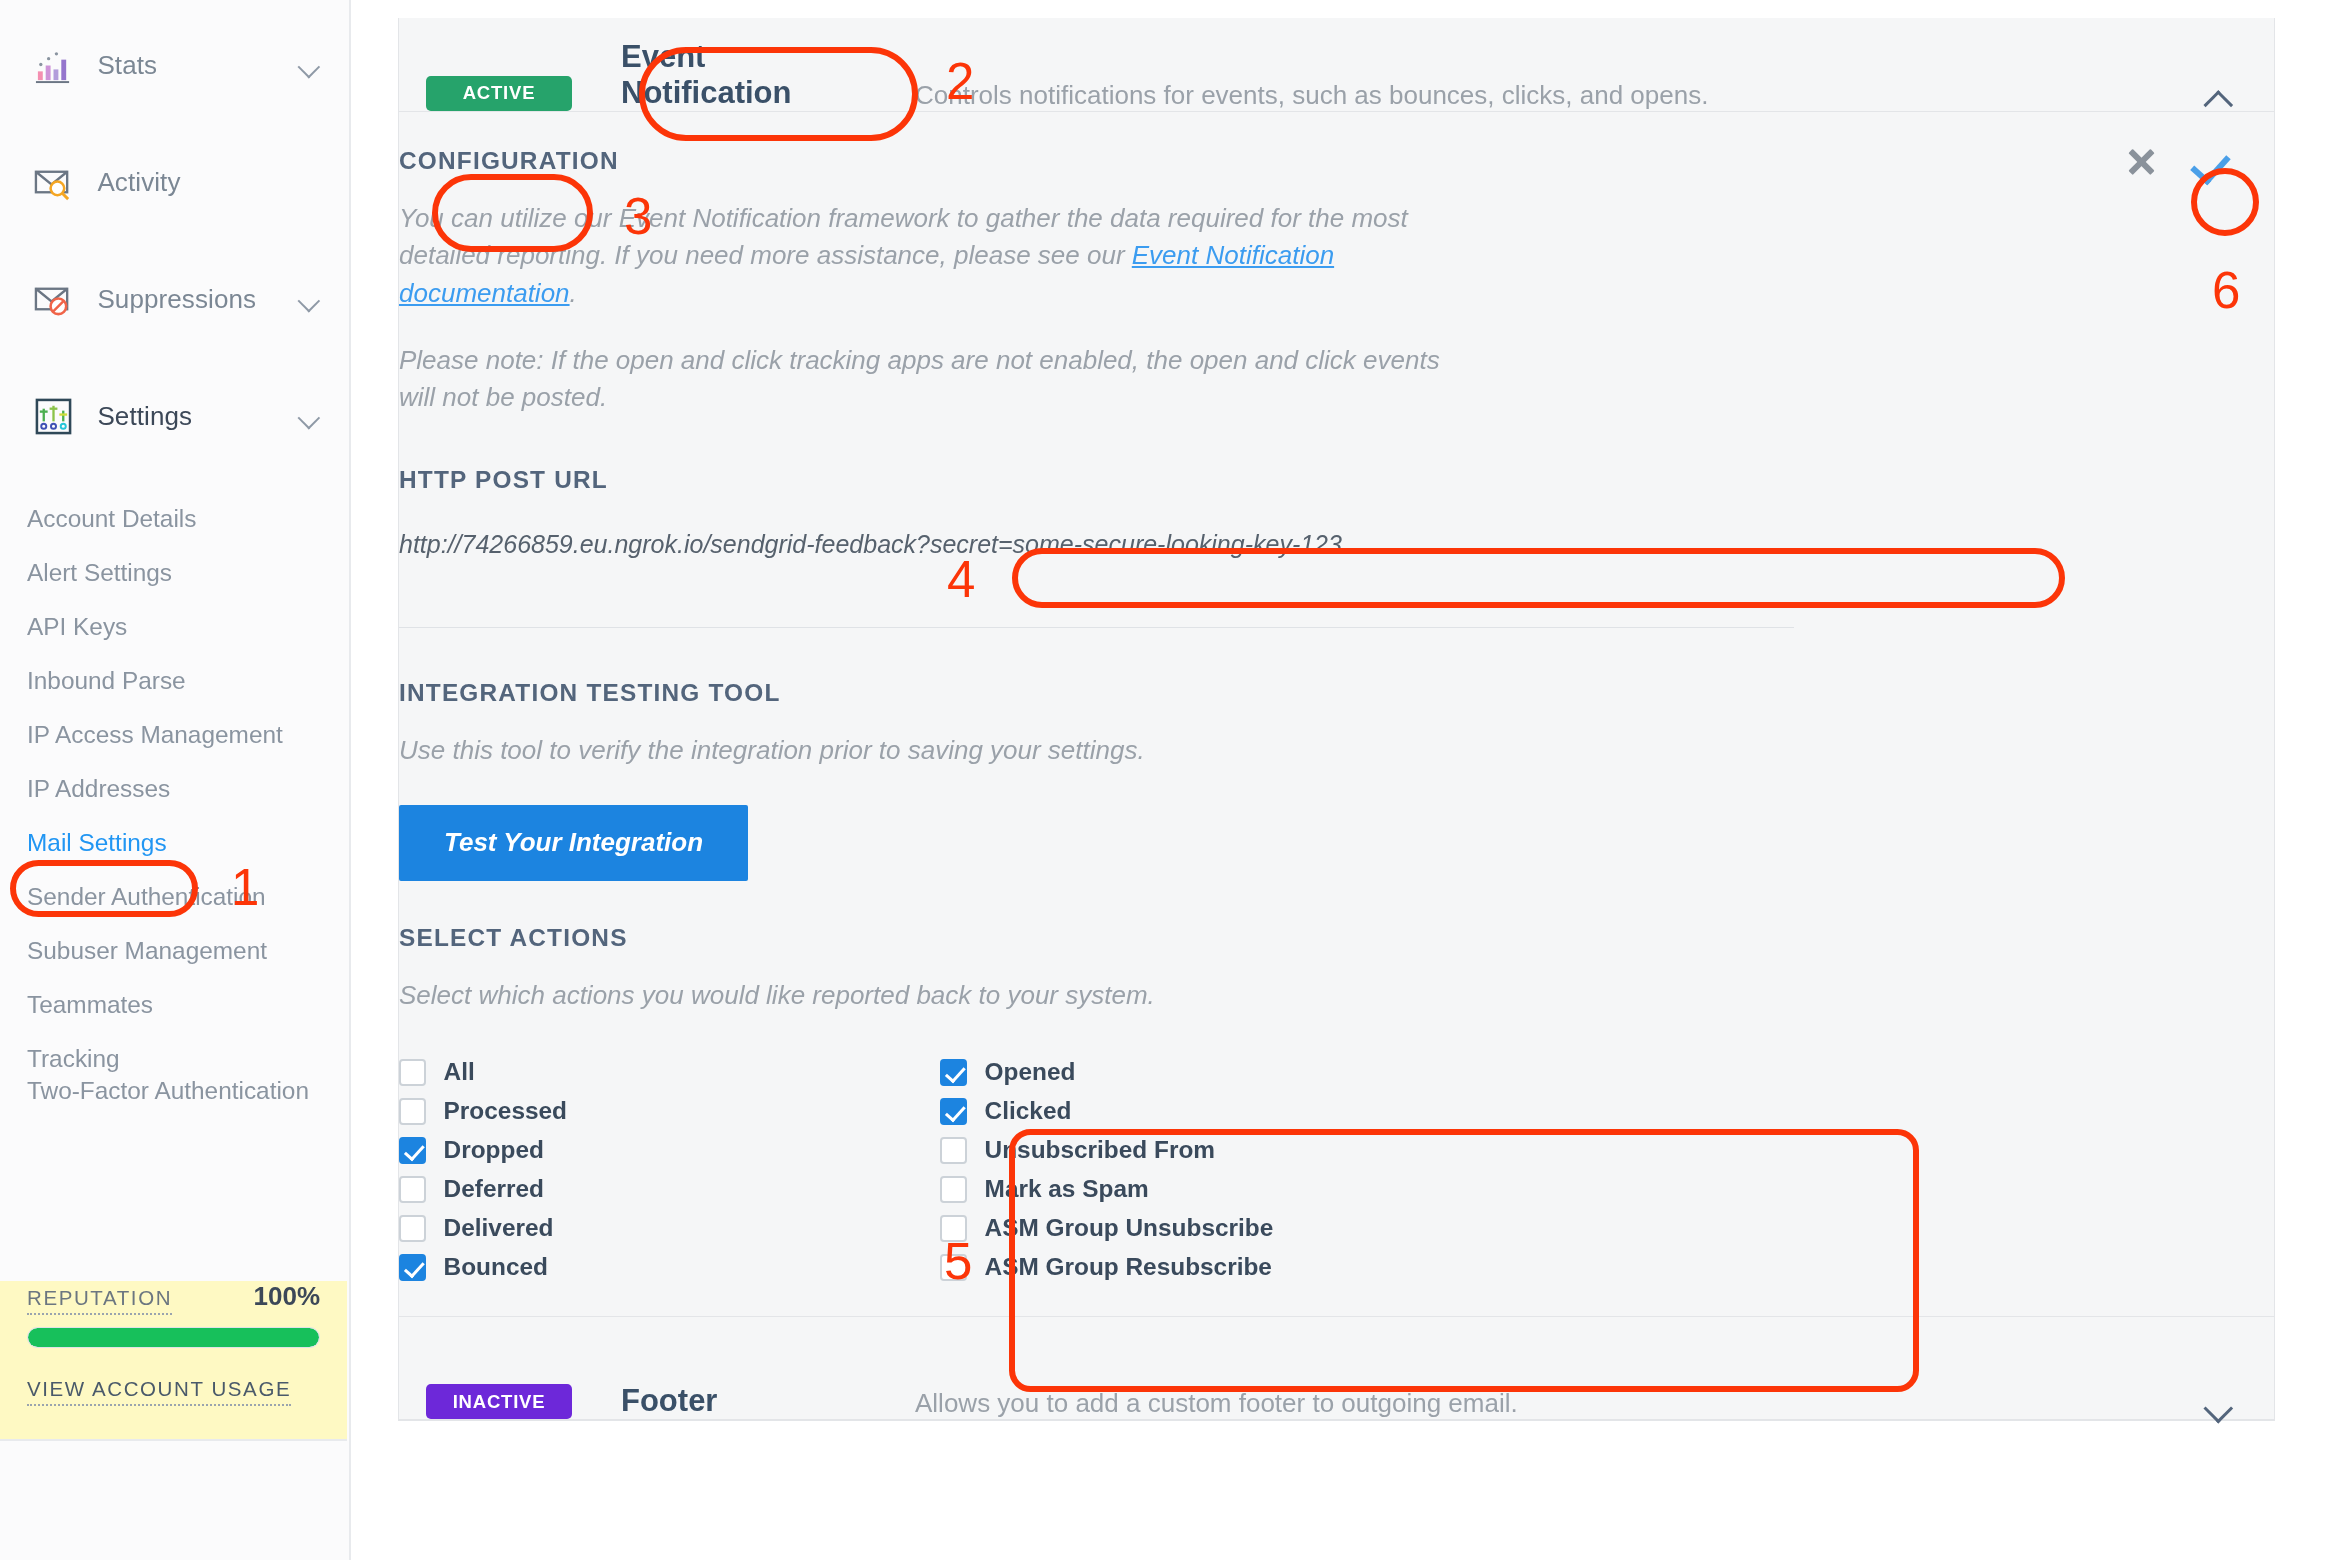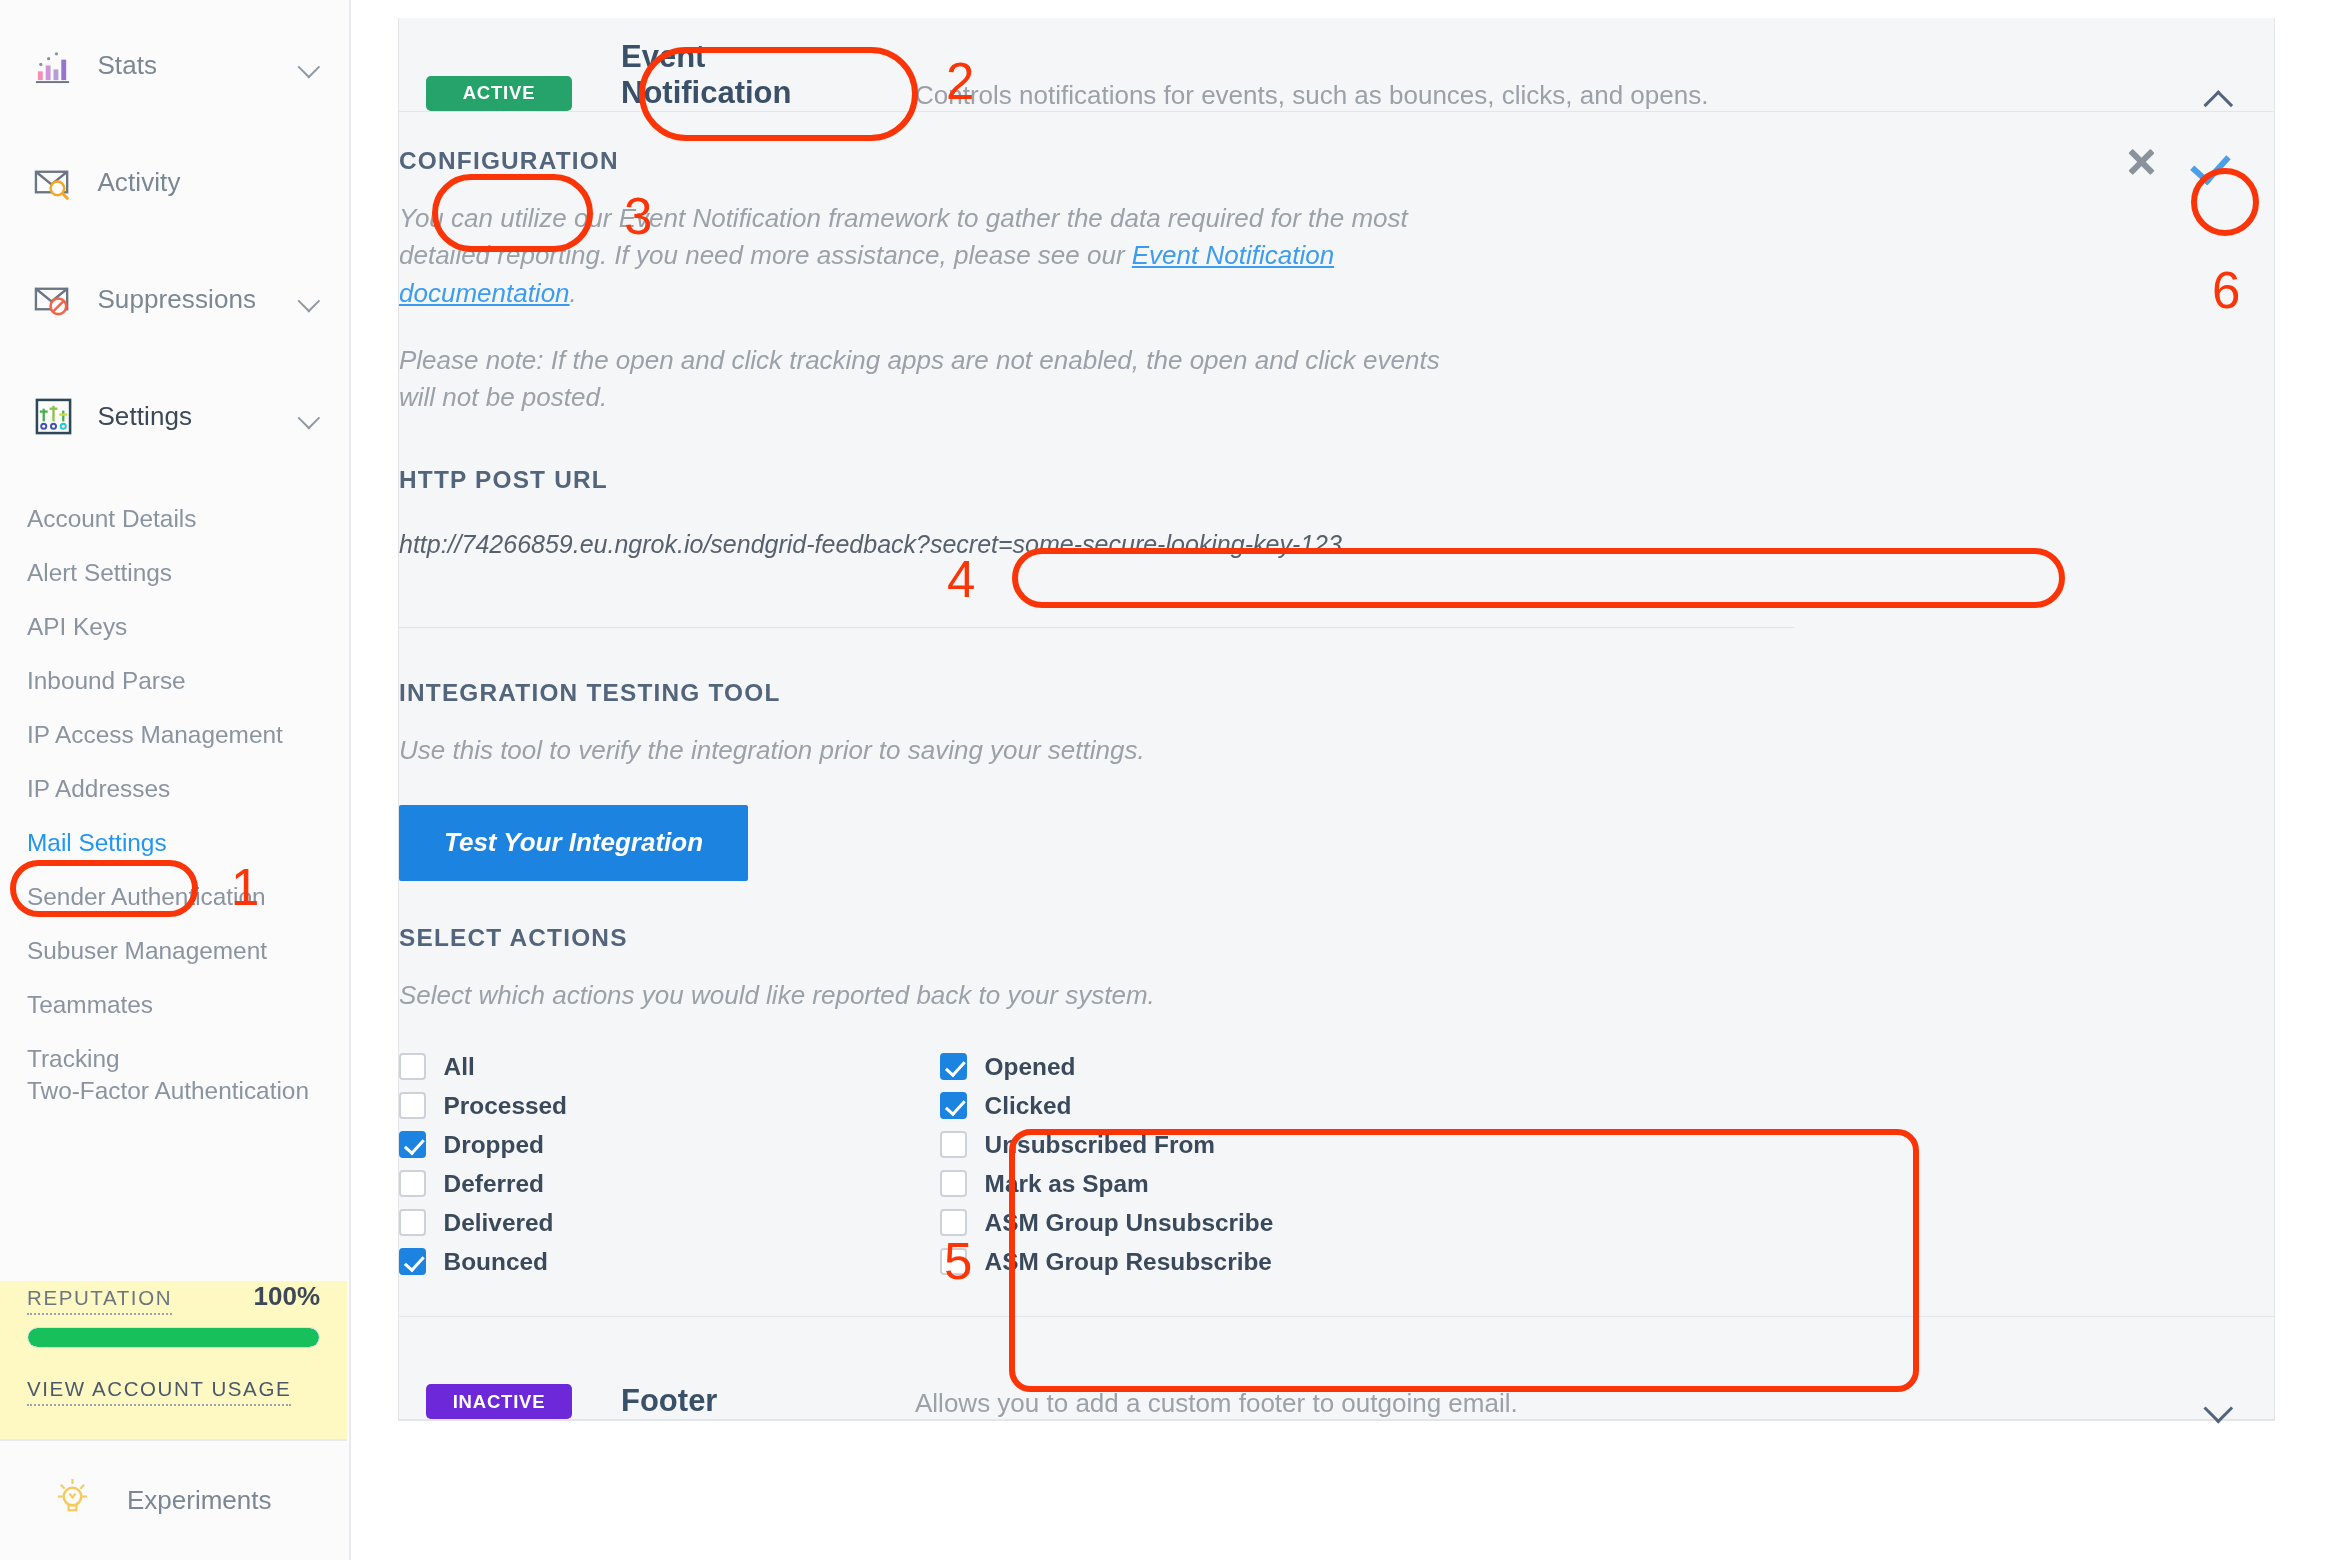--- a/index.html
+++ b/index.html
@@ -195,21 +195,21 @@
   }
 
   .actions-grid {
     display: flex;
     margin-top: 33px;
     width: 917px;
   }
   .actions-col { width: 541px; flex: 0 0 541px; }
   .actions-col + .actions-col { flex: 0 0 375px; width: 375px; }
   .cb-row {
-    display: flex; align-items: center;
+    display: flex; align-items: flex-end;
     height: 39px; margin-bottom: 0px;
     cursor: pointer;
   }
   .cb {
     width: 27px; height: 27px; flex: 0 0 27px;
     border: 2px solid #ccd2d8; border-radius: 3.9px;
     background: #fff; margin-right: 17.6px;
     position: relative;
   }
   .cb.checked { background: #1c84e0; border-color: #1c84e0; }
@@ -367,35 +367,20 @@
       <div class="rep-row">
         <span class="rep-lbl">REPUTATION</span>
         <span class="rep-val">100%</span>
       </div>
       <div class="rep-bar">
         <div class="rep-fill" id="rep-fill" style="width: 100%; background: rgb(23, 192, 91);"></div>
       </div>
       <span class="usage-link">VIEW ACCOUNT USAGE</span>
     </div>
 
-    <div class="experiments">
-      <span class="nav-ico">
-        <svg width="43" height="43" viewBox="0 0 44 44">
-          <circle cx="22" cy="20" r="9" fill="none" stroke="#f5cb5c" stroke-width="2.6"></circle>
-          <rect x="18" y="29" width="8" height="5" fill="none" stroke="#f5cb5c" stroke-width="2.2"></rect>
-          <line x1="22" y1="2" x2="22" y2="7" stroke="#f5cb5c" stroke-width="2.2"></line>
-          <line x1="7" y1="20" x2="12" y2="20" stroke="#f5cb5c" stroke-width="2.2"></line>
-          <line x1="32" y1="20" x2="37" y2="20" stroke="#f5cb5c" stroke-width="2.2"></line>
-          <line x1="10" y1="8" x2="14" y2="12" stroke="#f5cb5c" stroke-width="2.2"></line>
-          <line x1="34" y1="8" x2="30" y2="12" stroke="#f5cb5c" stroke-width="2.2"></line>
-          <path d="M19 17 L22 21 L25 17" fill="none" stroke="#f5cb5c" stroke-width="2.2"></path>
-        </svg>
-      </span>
-      <span class="nav-lbl">Experiments</span>
-    </div>
   </div>
 
   <div class="main">
 
     <div class="card">
       <div class="card-head">
         <span class="badge active">ACTIVE</span>
         <span class="card-title">Event Notification</span>
         <span class="card-desc">Controls notifications for events, such as bounces, clicks, and opens.</span>
         <span class="chev-head"></span>

